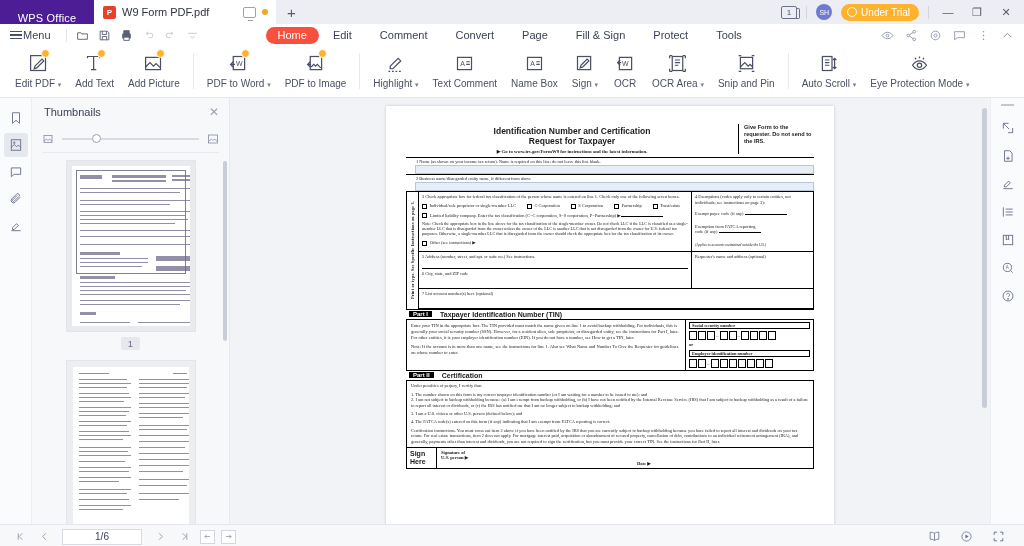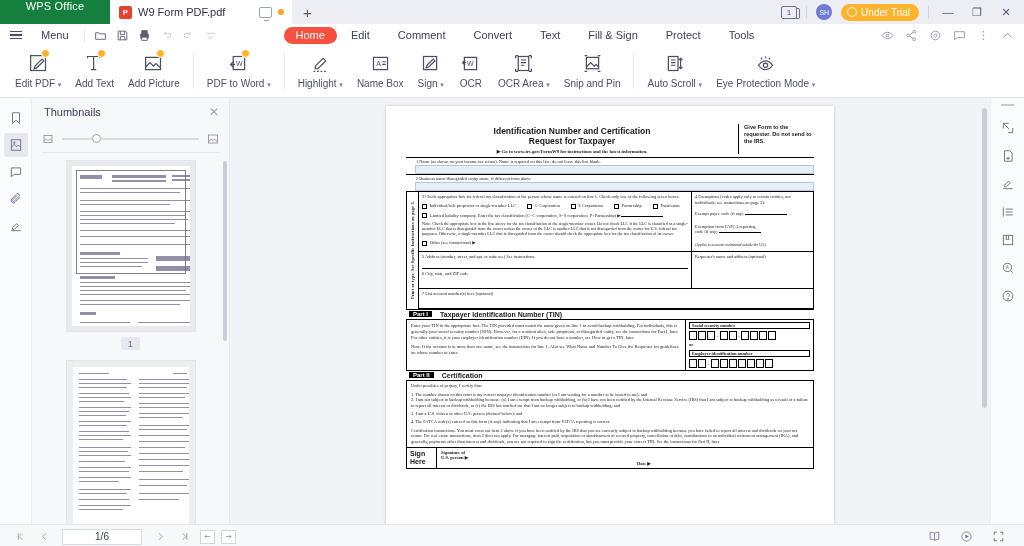--- a/index.html
+++ b/index.html
@@ -11,22 +11,22 @@
     background: #f2f3f7;
     -webkit-font-smoothing: antialiased;
   }
 
   
   .titlebar {
     height: 24px; display:flex; align-items:stretch;
     background:#eceef3;
   }
   .wps-logo {
-    width:110px; background:#15803d; color:#fff;
-    display:flex; align-items:flex-start; justify-content:center;
+    width:94px; background:#4c1d95; color:#fff;
+    display:flex; align-items:flex-end; justify-content:center;
     font-size:11px; letter-spacing:.2px;
   }
   .doc-tab {
     display:flex; align-items:center; gap:6px;
     background:#ffffff; padding:0 8px 0 9px; height:24px;
     min-width:180px; position:relative;
   }
   .tab-ico {
     width:13px; height:13px; background:#e8402a; border-radius:2px;
     display:flex; align-items:center; justify-content:center;
@@ -59,21 +59,21 @@
     font-size:10px;
   }
   .ft-shield { width:10px;height:10px;border:1.2px solid #fff;border-radius:50%;}
   .wbtn { width:20px;height:20px;display:flex;align-items:center;justify-content:center;color:#555b6e;font-size:11px;}
 
   
   .menurow {
     height:22px; background:#fff; display:flex; align-items:center;
     padding-left:10px; gap:0;
   }
-  .menu-btn { display:flex; align-items:center; gap:19px; font-size:11px; color:#3c4257; padding-right:10px;}
+  .menu-btn { display:flex; align-items:center; gap:1px; font-size:11px; color:#3c4257; padding-right:10px;}
   .hamb { display:flex; flex-direction:column; gap:2px; }
   .hamb i { display:block; width:12px; height:1.4px; background:#4a5063; }
   .qa-sep { width:1px;height:13px;background:#e2e5ec;margin:0 5px; }
   .qicon { width:22px;height:20px;display:flex;align-items:center;justify-content:center;color:#5b6175; }
   .qicon svg { width:13px;height:13px; }
   .qicon.dim { color:#c3c7d2; }
   .nav-tabs { display:flex; align-items:center; gap:0; margin-left:62px; }
   .nav-tab { font-size:11px; color:#3c4257; padding:0 14px; line-height:17px; }
   .nav-tab.active { background:#f8503e; color:#fff; border-radius:9px; padding:0 12px; }
   .menu-right { margin-left:auto; display:flex; align-items:center; gap:2px; padding-right:6px; }
@@ -326,21 +326,21 @@
     <svg viewBox="0 0 24 24" fill="none" stroke="currentColor" stroke-width="1.7">
         <path d="M4 8h16M8 13l4 4 4-4"></path>
       </svg>
   </div>
 
   <div class="nav-tabs">
     <div class="nav-tab active"><span>Home</span></div>
     <div class="nav-tab"><span>Edit</span></div>
     <div class="nav-tab"><span>Comment</span></div>
     <div class="nav-tab"><span>Convert</span></div>
-    <div class="nav-tab"><span>Text</span></div>
+    <div class="nav-tab"><span>Page</span></div>
     <div class="nav-tab"><span>Fill &amp; Sign</span></div>
     <div class="nav-tab"><span>Protect</span></div>
     <div class="nav-tab"><span>Tools</span></div>
   </div>
 
   <div class="menu-right">
     <div class="qicon">
       <svg viewBox="0 0 24 24" fill="none" stroke="currentColor" stroke-width="1.6">
           <path d="M2 12s4-6 10-6 10 6 10 6-4 6-10 6S2 12 2 12z"></path>
           <circle cx="12" cy="12" r="2.5"></circle>
@@ -421,33 +421,54 @@
       <svg viewBox="0 0 24 24" fill="none" stroke="#4a5063" stroke-width="1.4">
           <rect x="6" y="4" width="13" height="15"></rect>
           <text x="9" y="15" font-size="8" fill="#4a5063" stroke="none" font-family="sans-serif">W</text>
           <path d="M3 13h5M6 10l-3 3 3 3"></path>
         </svg>
       <span class="badge"></span>
     </span>
     <span class="rb-lbl"><span>PDF to Word</span> <span class="caret">▾</span></span>
   </div>
 
+  <div class="rb-item">
+    <span class="rb-ico">
+      <svg viewBox="0 0 24 24" fill="none" stroke="#4a5063" stroke-width="1.4">
+          <rect x="6" y="4" width="13" height="15"></rect>
+          <path d="M7 16l3-3 2 2 2-2 4 4"></path>
+          <path d="M3 13h4M6 10l-3 3 3 3"></path>
+        </svg>
+      <span class="badge"></span>
+    </span>
+    <span class="rb-lbl">PDF to Image</span>
+  </div>
 
   <div class="rb-sep"></div>
 
   <div class="rb-item">
     <span class="rb-ico">
       <svg viewBox="0 0 24 24" fill="none" stroke="#4a5063" stroke-width="1.4">
           <path d="M6 15L15 6l3 3-9 9H6z"></path>
           <path d="M4 21h16" stroke-dasharray="2 2"></path>
         </svg>
     </span>
     <span class="rb-lbl"><span>Highlight</span> <span class="caret">▾</span></span>
   </div>
 
+  <div class="rb-item">
+    <span class="rb-ico">
+      <svg viewBox="0 0 24 24" fill="none" stroke="#4a5063" stroke-width="1.4">
+          <rect x="4" y="5" width="16" height="14"></rect>
+          <text x="7" y="15" font-size="8" fill="#4a5063" stroke="none" font-family="sans-serif">A</text>
+          <path d="M14 10h4M14 13h4"></path>
+        </svg>
+    </span>
+    <span class="rb-lbl">Text Comment</span>
+  </div>
 
   <div class="rb-item">
     <span class="rb-ico">
       <svg viewBox="0 0 24 24" fill="none" stroke="#4a5063" stroke-width="1.4">
           <rect x="4" y="5" width="16" height="14"></rect>
           <text x="7" y="15" font-size="8" fill="#4a5063" stroke="none" font-family="sans-serif">A</text>
           <path d="M14 10h4M14 13h4"></path>
         </svg>
     </span>
     <span class="rb-lbl">Name Box</span>

